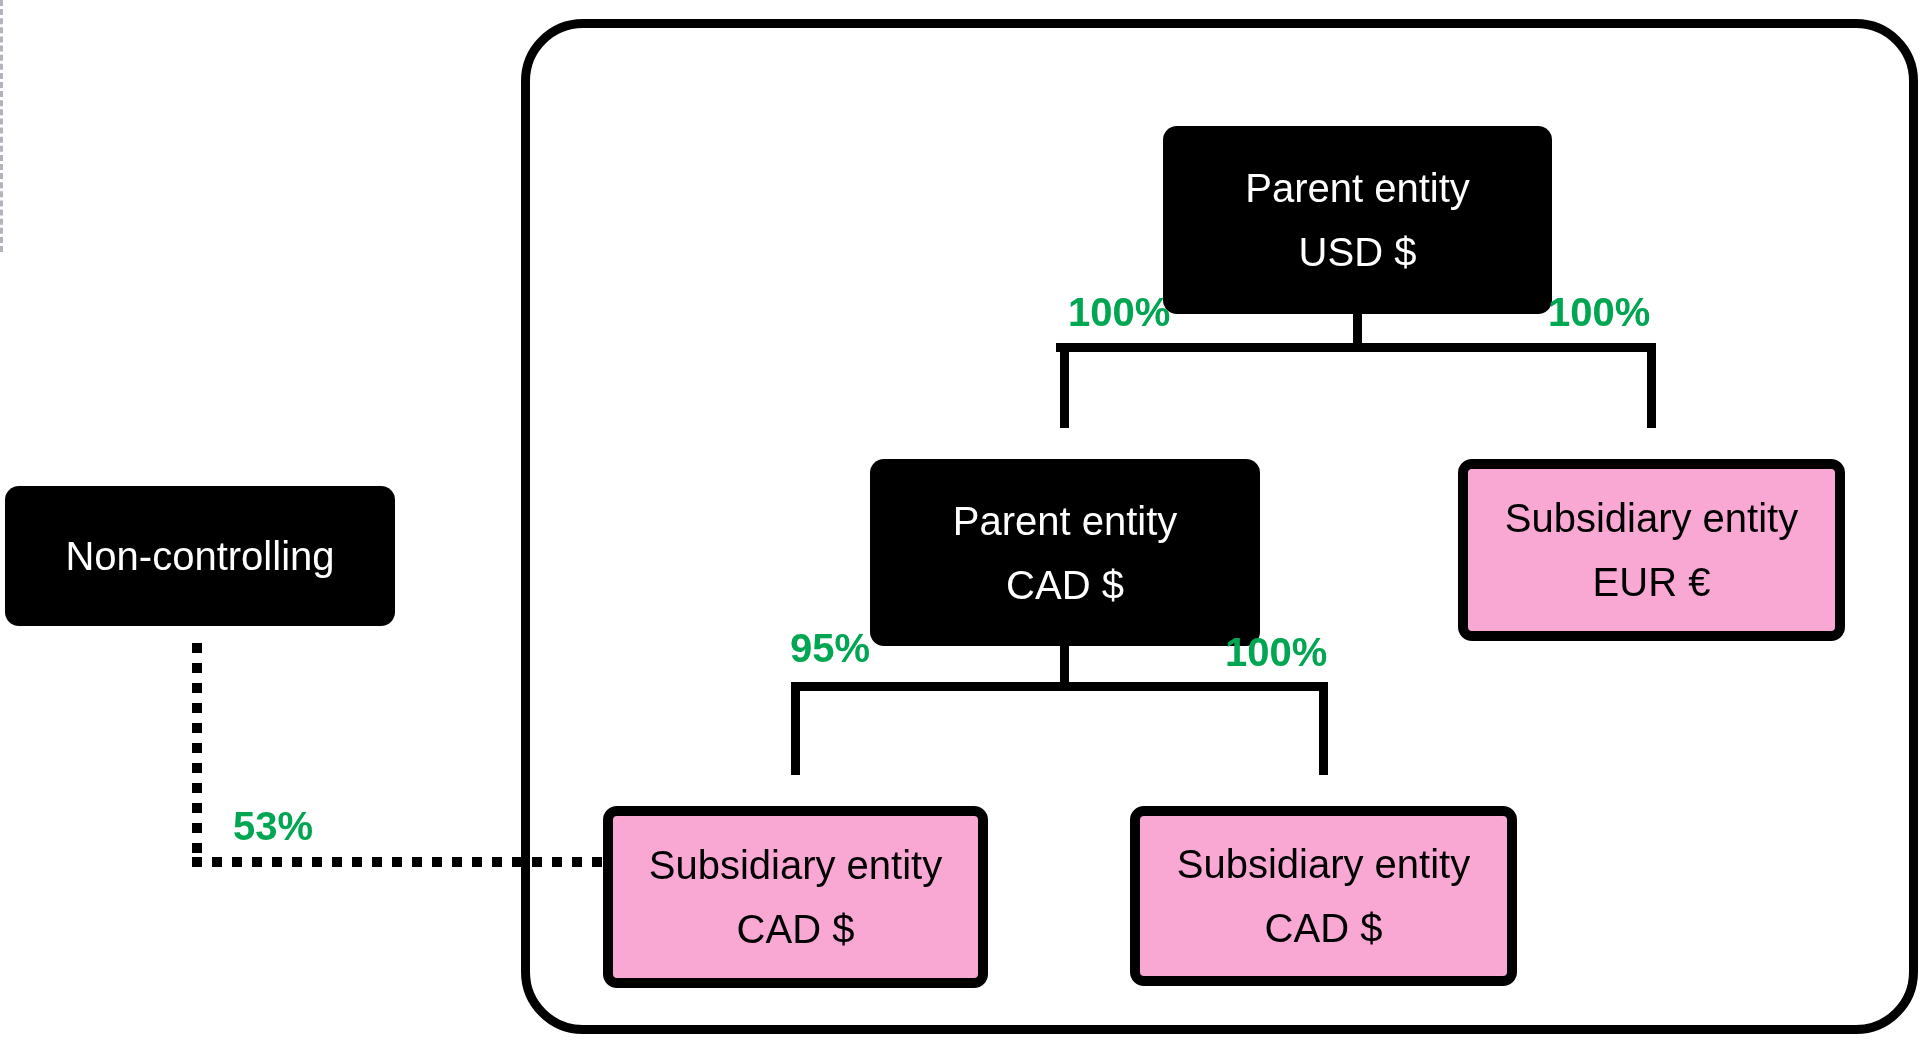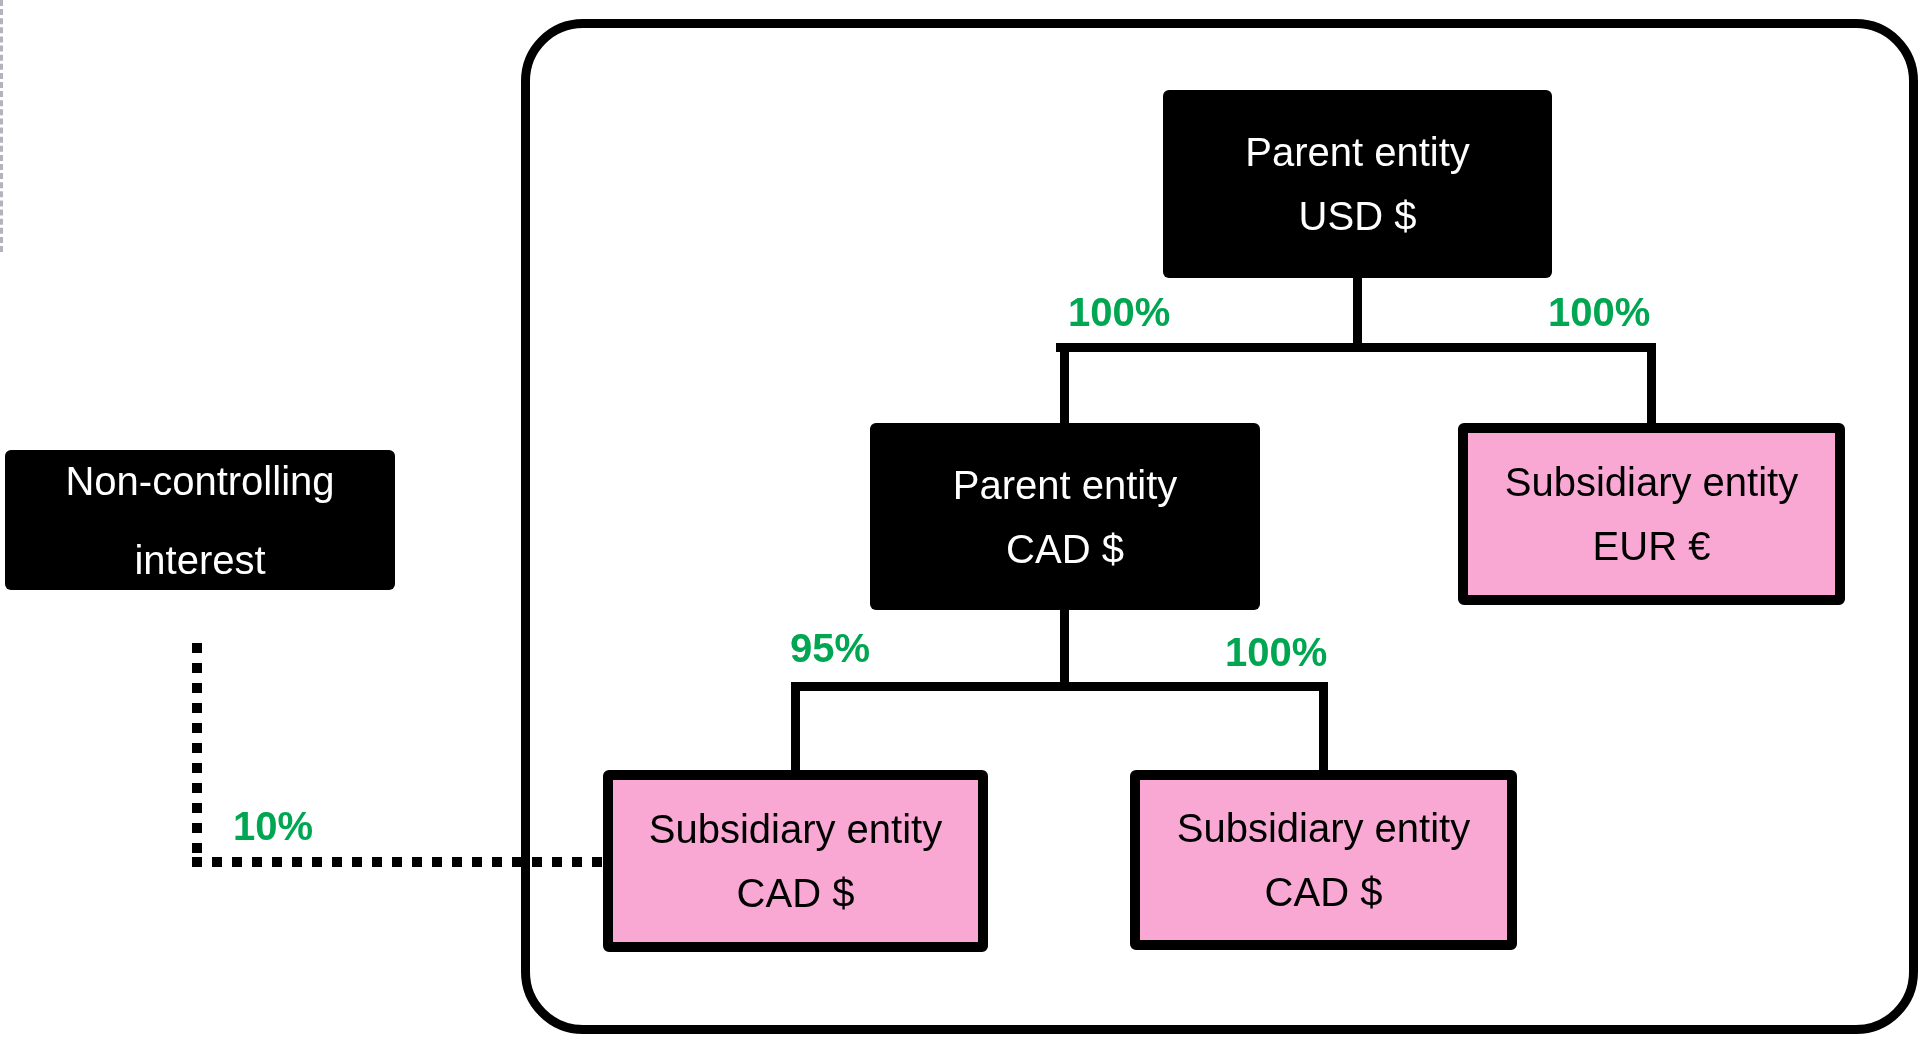--- a/index.html
+++ b/index.html
@@ -33,27 +33,28 @@
     height: 1015px;
     box-sizing: border-box;
     border: 9px solid var(--line-black, #000);
     border-radius: 62px;
     background: transparent;
   }
   
   .node {
     position: absolute;
     box-sizing: border-box;
-    border-radius: 6px;
+    border-radius: 14px;
     display: flex;
     flex-direction: column;
     align-items: center;
     justify-content: center;
     text-align: center;
     z-index: 3;
+    margin-top: 36px;
   }
   .node .node-line {
     font-size: 40px;
     line-height: 64px;
     white-space: nowrap;
   }
   .node.black {
     background: var(--node-black, #000);
     color: #ffffff;
   }
@@ -137,22 +138,21 @@
     <div class="node-line">CAD $</div>
   </div>
 
   <div class="node white" style="left:1130px; top:770px; width:387px; height:180px;">
     <div class="node-line">Subsidiary entity</div>
     <div class="node-line">CAD $</div>
   </div>
 
   <div class="node black" style="left:5px; top:450px; width:390px; height:140px;gap:15px;">
     <div class="node-line">Non-controlling</div>
-    <div class="node-line">interest</div>
   </div>
 
   <div class="pct" style="left:1068px; top:292px;">100%</div>
   <div class="pct" style="left:1548px; top:292px;">100%</div>
   <div class="pct" style="left:790px; top:628px;">95%</div>
   <div class="pct" style="left:1225px; top:632px;">100%</div>
-  <div class="pct" style="left:233px; top:806px;">10%</div>
+  <div class="pct" style="left:233px; top:806px;">53%</div>
 
 </div>
 
 </body></html>

